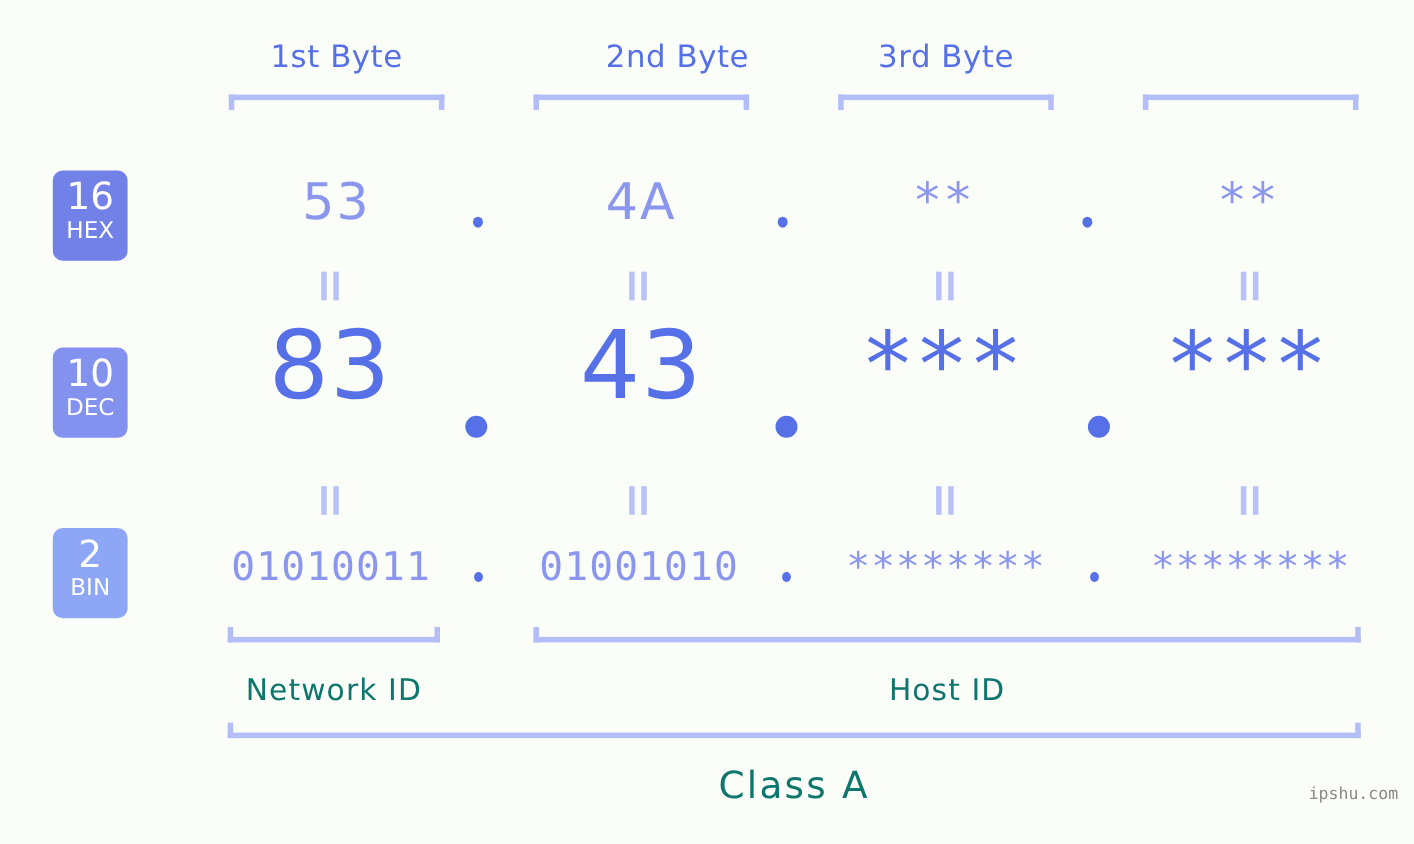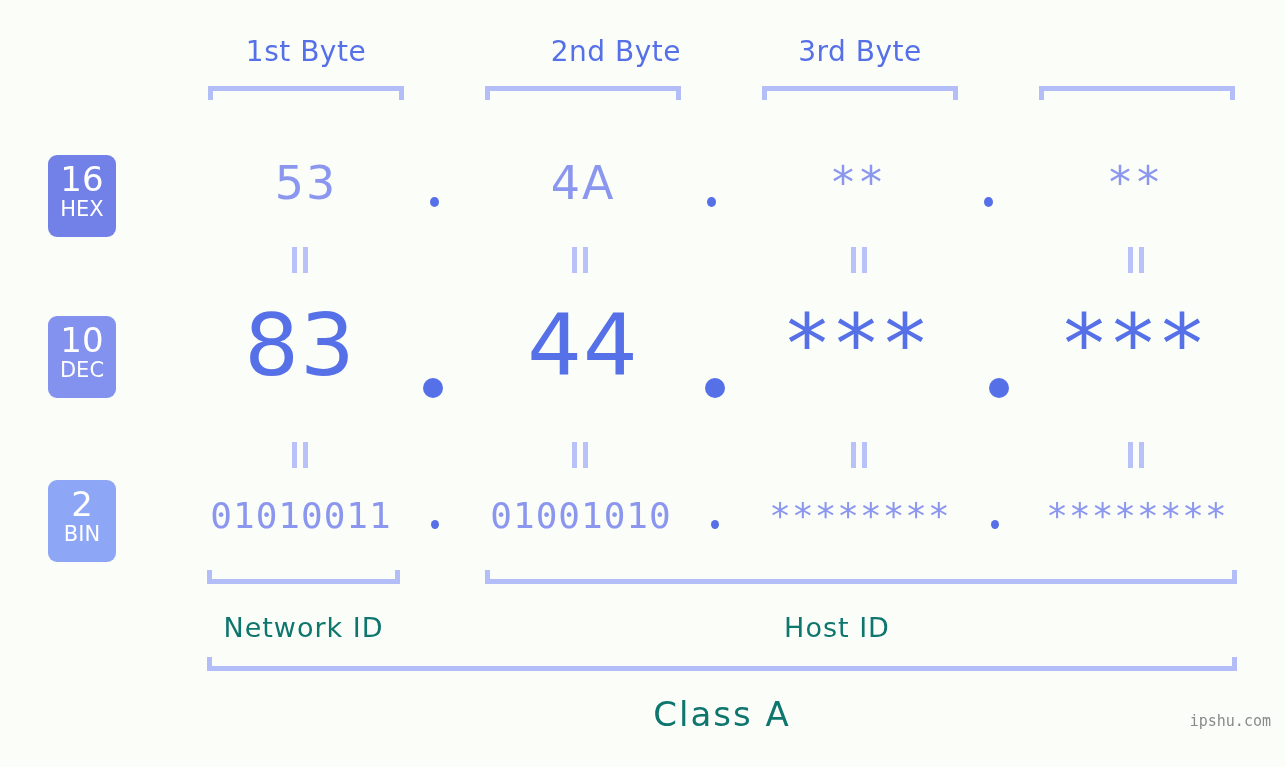--- a/index.html
+++ b/index.html
@@ -102,21 +102,21 @@
     font-size: 46px;
     color: #8b97ef;
     letter-spacing: 2px;
   }
   .hex-row .cell.stars {
     font-size: 44px;
     letter-spacing: 6px;
   }
 
   .dec-row .cell {
-    top: 292px;
+    top: 280px;
     height: 106px;
     line-height: 106px;
     font-size: 86px;
     color: #5670e8;
     letter-spacing: 1px;
     text-align: center;
   }
   .dec-row .cell.stars {
     font-size: 82px;
     letter-spacing: 8px;
@@ -239,21 +239,21 @@
       <i class="r"></i>
     </div>
   <div class="eqmark eq-top" style="left:1128px;">
       <i class="l"></i>
       <i class="r"></i>
     </div>
 
   <div class="dec-row">
     <div class="cell" style="left:202px; width:196px;">83</div>
     <div class="dot dec" style="left:423px;"></div>
-    <div class="cell" style="left:485px; width:196px;">44</div>
+    <div class="cell" style="left:485px; width:196px;">43</div>
     <div class="dot dec" style="left:705px;"></div>
     <div class="cell stars" style="left:762px; width:196px;">***</div>
     <div class="dot dec" style="left:989px;"></div>
     <div class="cell stars" style="left:1039px; width:196px;">***</div>
   </div>
 
   <div class="eqmark eq-bottom" style="left:292px;">
       <i class="l"></i>
       <i class="r"></i>
     </div>
@@ -277,20 +277,20 @@
     <div class="dot bin" style="left:711px;"></div>
     <div class="cell stars" style="left:762px; width:196px;">********</div>
     <div class="dot bin" style="left:991px;"></div>
     <div class="cell stars" style="left:1039px; width:196px;">********</div>
   </div>
 
   <div class="bottom-bracket" style="left:207px; top:570px; width:193px;"></div>
   <div class="bottom-bracket" style="left:485px; top:570px; width:752px;"></div>
 
   <div class="section-label" id="label-network-id" style="left:207px; width:193px;">Network ID</div>
-  <div class="section-label" id="label-host-id" style="left:461px; width:752px;">Host ID</div>
+  <div class="section-label" id="label-host-id" style="left:485px; width:752px;">Host ID</div>
 
   <div class="bottom-bracket" style="left:207px; top:657px; width:1030px;"></div>
   <div class="section-label" id="label-class" style="left:207px; width:1030px;">Class A</div>
 
   <div id="watermark">ipshu.com</div>
 
 </div>
 
 </body></html>

